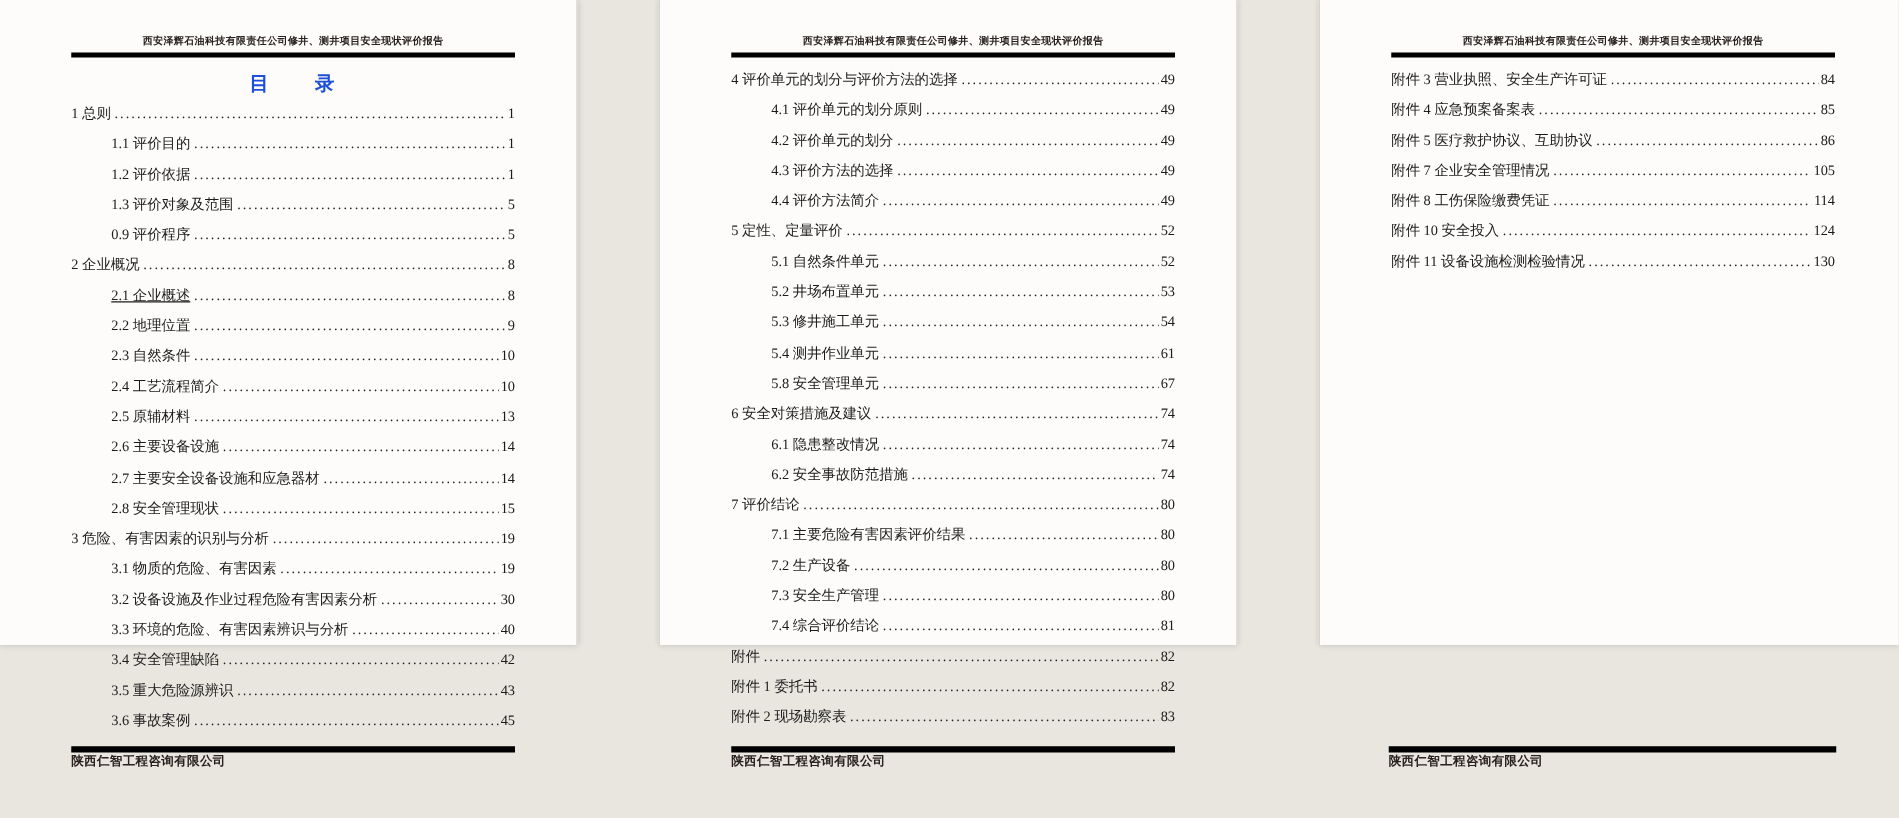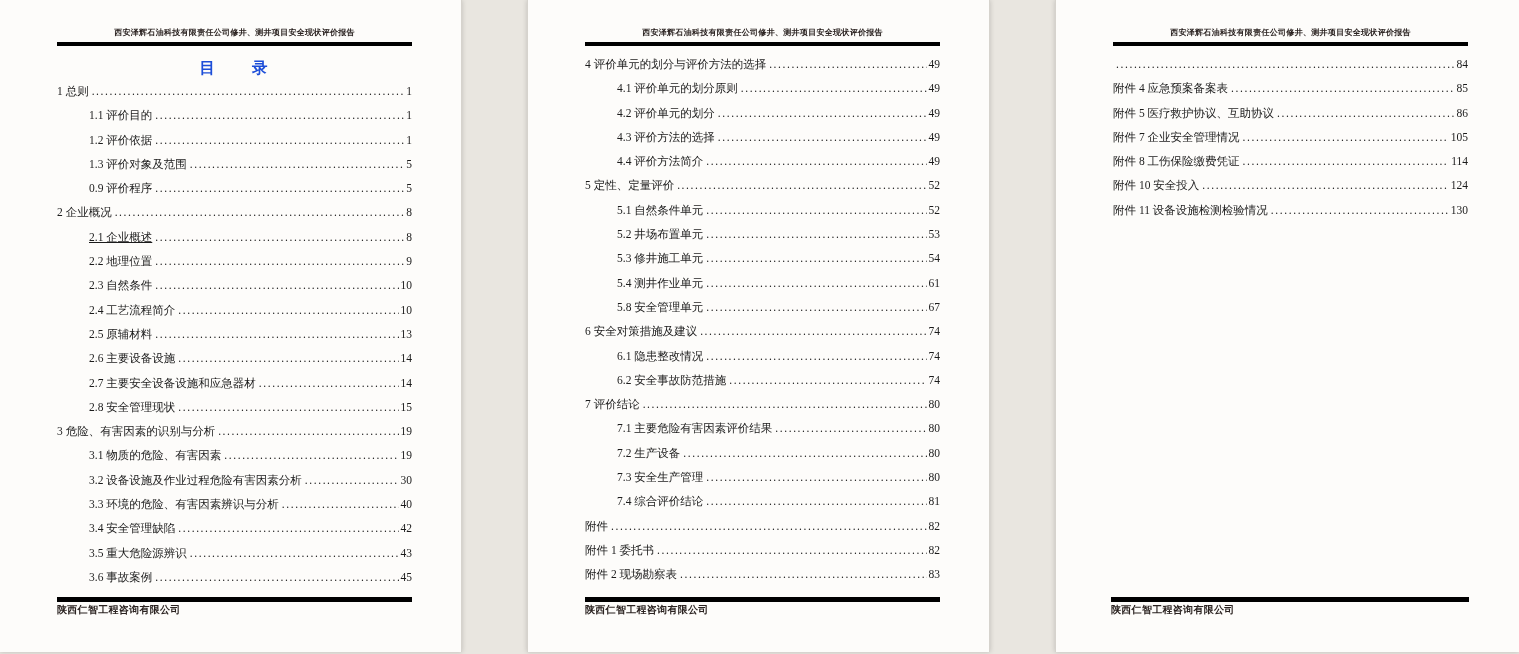--- a/index.html
+++ b/index.html
@@ -5,21 +5,21 @@
   html,body{margin:0;padding:0;}
   body{
     width:1519px;height:654px;
     background:#e9e6e0;
     font-family:"Liberation Serif","DejaVu Serif",serif;
     overflow:hidden;
     position:relative;
   }
   .canvas{position:absolute;top:0;left:0;width:1519px;height:654px;}
   .page{
-    position:absolute;top:0;height:652px;
+    position:absolute;top:0;height:516px;
     background:#fdfcfa;
     box-shadow:0 0 5px rgba(0,0,0,.18);
     border-left:1px solid #d6d3cd;border-right:1px solid #d6d3cd;
     box-sizing:border-box;
   }
   .page-1{left:0;width:462px;border-left:none;}
   .page-2{left:527px;width:463px;}
   .page-3{left:1055px;width:464px;border-right:none;}
   .content{margin-left:57px;width:355px;position:relative;}
   .hdr-text{
@@ -316,20 +316,21 @@
       <div class="ftr-text">陕西仁智工程咨询有限公司</div>
     </div>
   </div>
 
   <div class="page page-3">
     <div class="content">
       <div class="hdr-text">西安泽辉石油科技有限责任公司修井、测井项目安全现状评价报告</div>
       <div class="hdr-rule"></div>
       <div class="entries no-title">
           <div class="row">
+            <span class="lab">附件 3 营业执照、安全生产许可证</span>
             <span class="leader"></span>
             <span class="num">84</span>
           </div>
           <div class="row">
             <span class="lab">附件 4 应急预案备案表</span>
             <span class="leader"></span>
             <span class="num">85</span>
           </div>
           <div class="row">
             <span class="lab">附件 5 医疗救护协议、互助协议</span>

